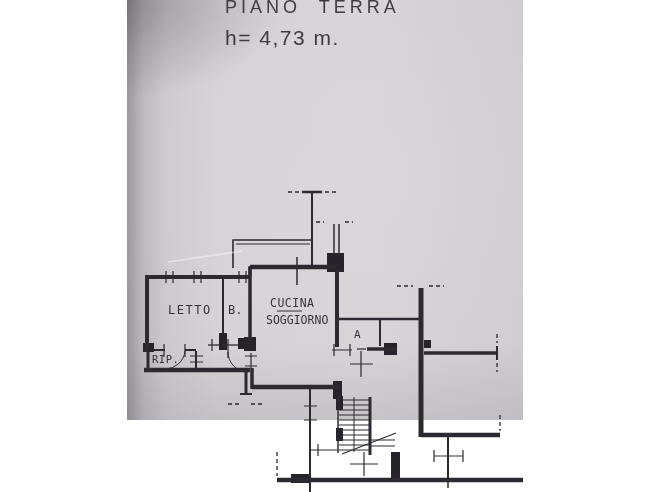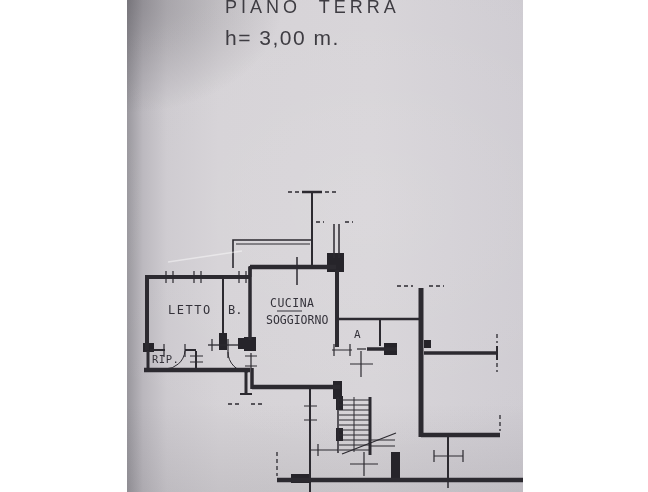--- a/index.html
+++ b/index.html
@@ -3,21 +3,21 @@
 <meta charset="utf-8">
 <style>
   html,body{margin:0;padding:0;background:#ffffff;}
   .stage{
     position:relative;width:648px;height:492px;overflow:hidden;
     background:#ffffff;
     font-family:"Liberation Sans",sans-serif;
   }
   
   .photo{
-    position:absolute;left:127px;top:0;width:396px;height:492px;
+    position:absolute;left:127px;top:0;width:396px;height:420px;
     background:
       radial-gradient(55% 32% at 0% 0%, rgba(42,40,46,.30), rgba(42,40,46,0) 72%),
       radial-gradient(140% 90% at 60% 42%, rgba(255,255,255,.10), rgba(255,255,255,0) 60%),
       linear-gradient(180deg, rgba(0,0,0,0) 82%, rgba(58,56,62,.10) 100%),
       linear-gradient(90deg, #98969c 0px, #bab7bd 16px, #cdcacf 40px, #d5d2d6 92px, #d7d4d8 62%, #cfccd2 100%);
   }
   .title1{
     position:absolute;left:98px;top:-3px;
     font-size:18px;letter-spacing:4px;word-spacing:9px;
     color:#3e3c42;white-space:nowrap;filter:blur(.25px);
@@ -32,21 +32,21 @@
     font-family:"DejaVu Sans Mono","Liberation Mono",monospace;
     fill:#34323a;
   }
 </style>
 </head>
 <body>
 
 <div class="stage">
   <div class="photo">
     <div class="title1">PIANO TERRA</div>
-    <div class="title2">h= 3,00 m.</div>
+    <div class="title2">h= 4,73 m.</div>
   </div>
 
   <svg class="plan" width="648" height="492" viewBox="0 0 648 492">
 
     <g fill="#26242a">
       <rect x="327" y="253" width="17" height="19"></rect>
       <rect x="143" y="343" width="11" height="9"></rect>
       <rect x="219" y="333" width="8" height="17"></rect>
       <rect x="244" y="337" width="12" height="14"></rect>
       <rect x="238" y="338" width="9" height="11"></rect>

